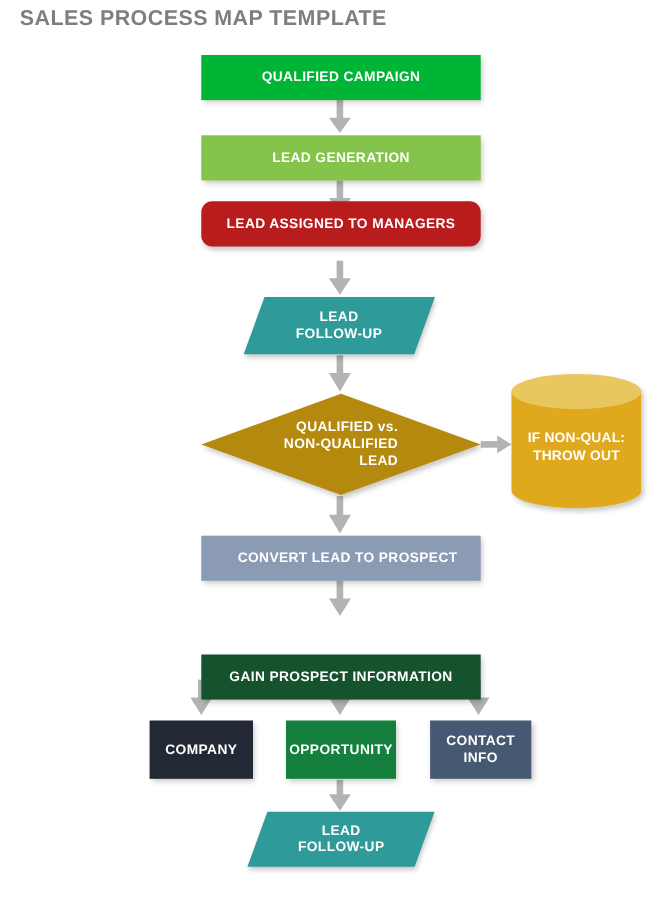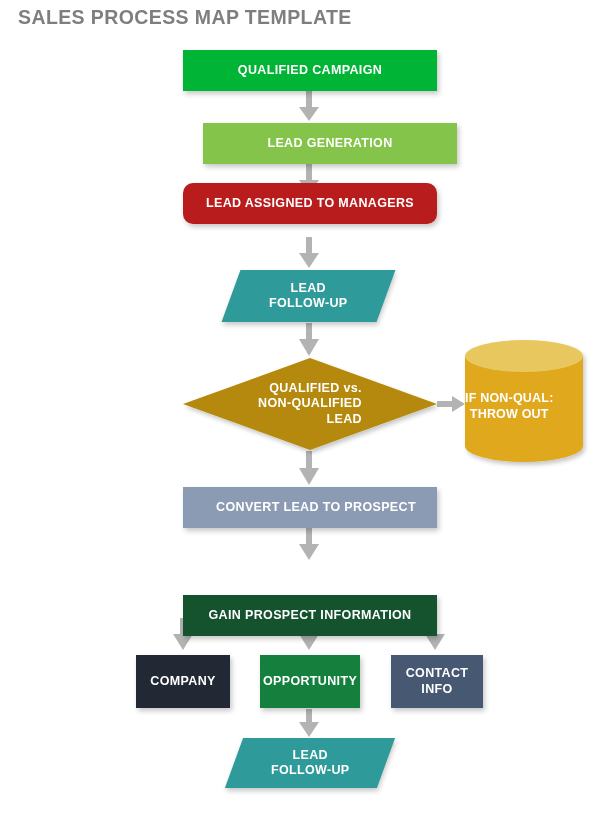--- a/index.html
+++ b/index.html
@@ -50,21 +50,21 @@
   }
   .node .label { padding: 0 6px; display: block; }
 
   
   .rect-main {
     left: 183px;
     width: 254px;
     height: 41px;
   }
   .n-marketing   { top: 50px;  background: #00b436; }
-  .n-leadgen     { top: 123px; background: #84c44a; margin-left: 20px; }
+  .n-leadgen     { top: 123px; background: #84c44a; }
   .n-assigned    { top: 183px; background: #b91c1c; border-radius: 10px; }
   .n-convert     { top: 487px; background: #8c9bb4; padding-left: 12px; }
   .n-gain        { top: 595px; background: #14532d; }
 
   
   .para {
     background: #2f9a9a;
     transform: skewX(-20deg);
   }
   .para .label { transform: skewX(20deg); }
@@ -116,20 +116,21 @@
     width: 118px; height: 122px;
     overflow: visible;
   }
   .cyl-label {
     position: absolute;
     left: 0; top: 12px;
     width: 118px;
     height: 110px;
     display: flex;
     align-items: center;
+    justify-content: center;
     text-align: center;
     color: #ffffff;
     font-weight: bold;
     font-size: 12.5px;
     letter-spacing: 0.2px;
     line-height: 1.25;
   }
 
   
   .n-trio { top: 655px; height: 53px; }

